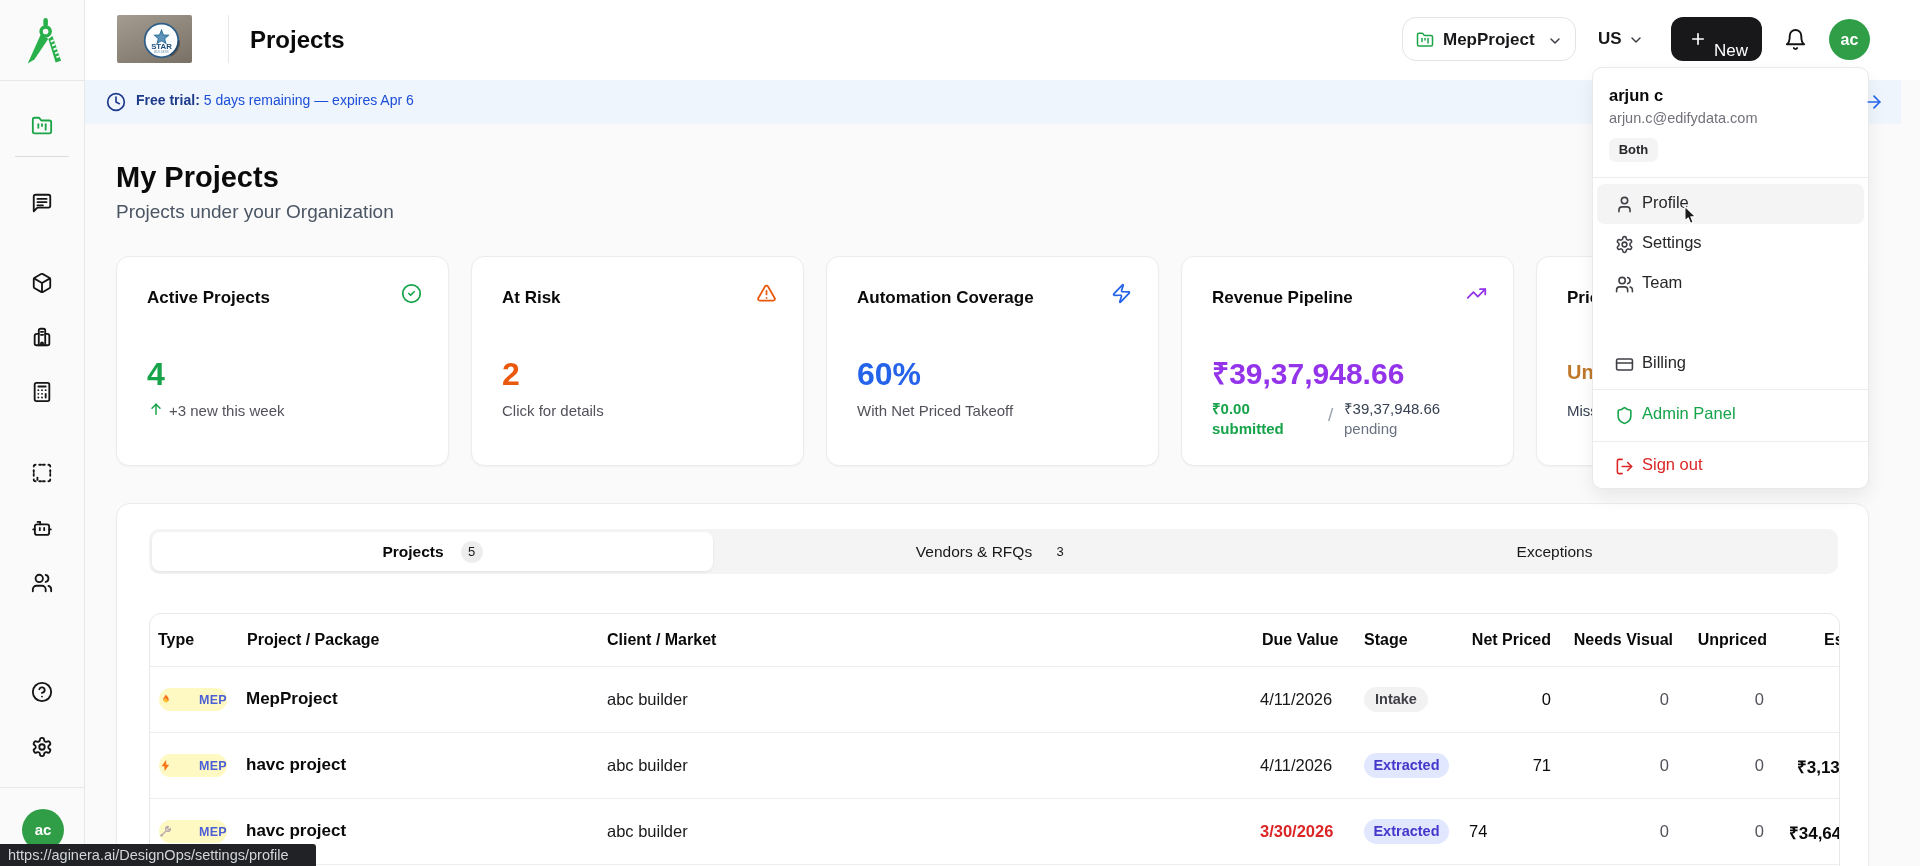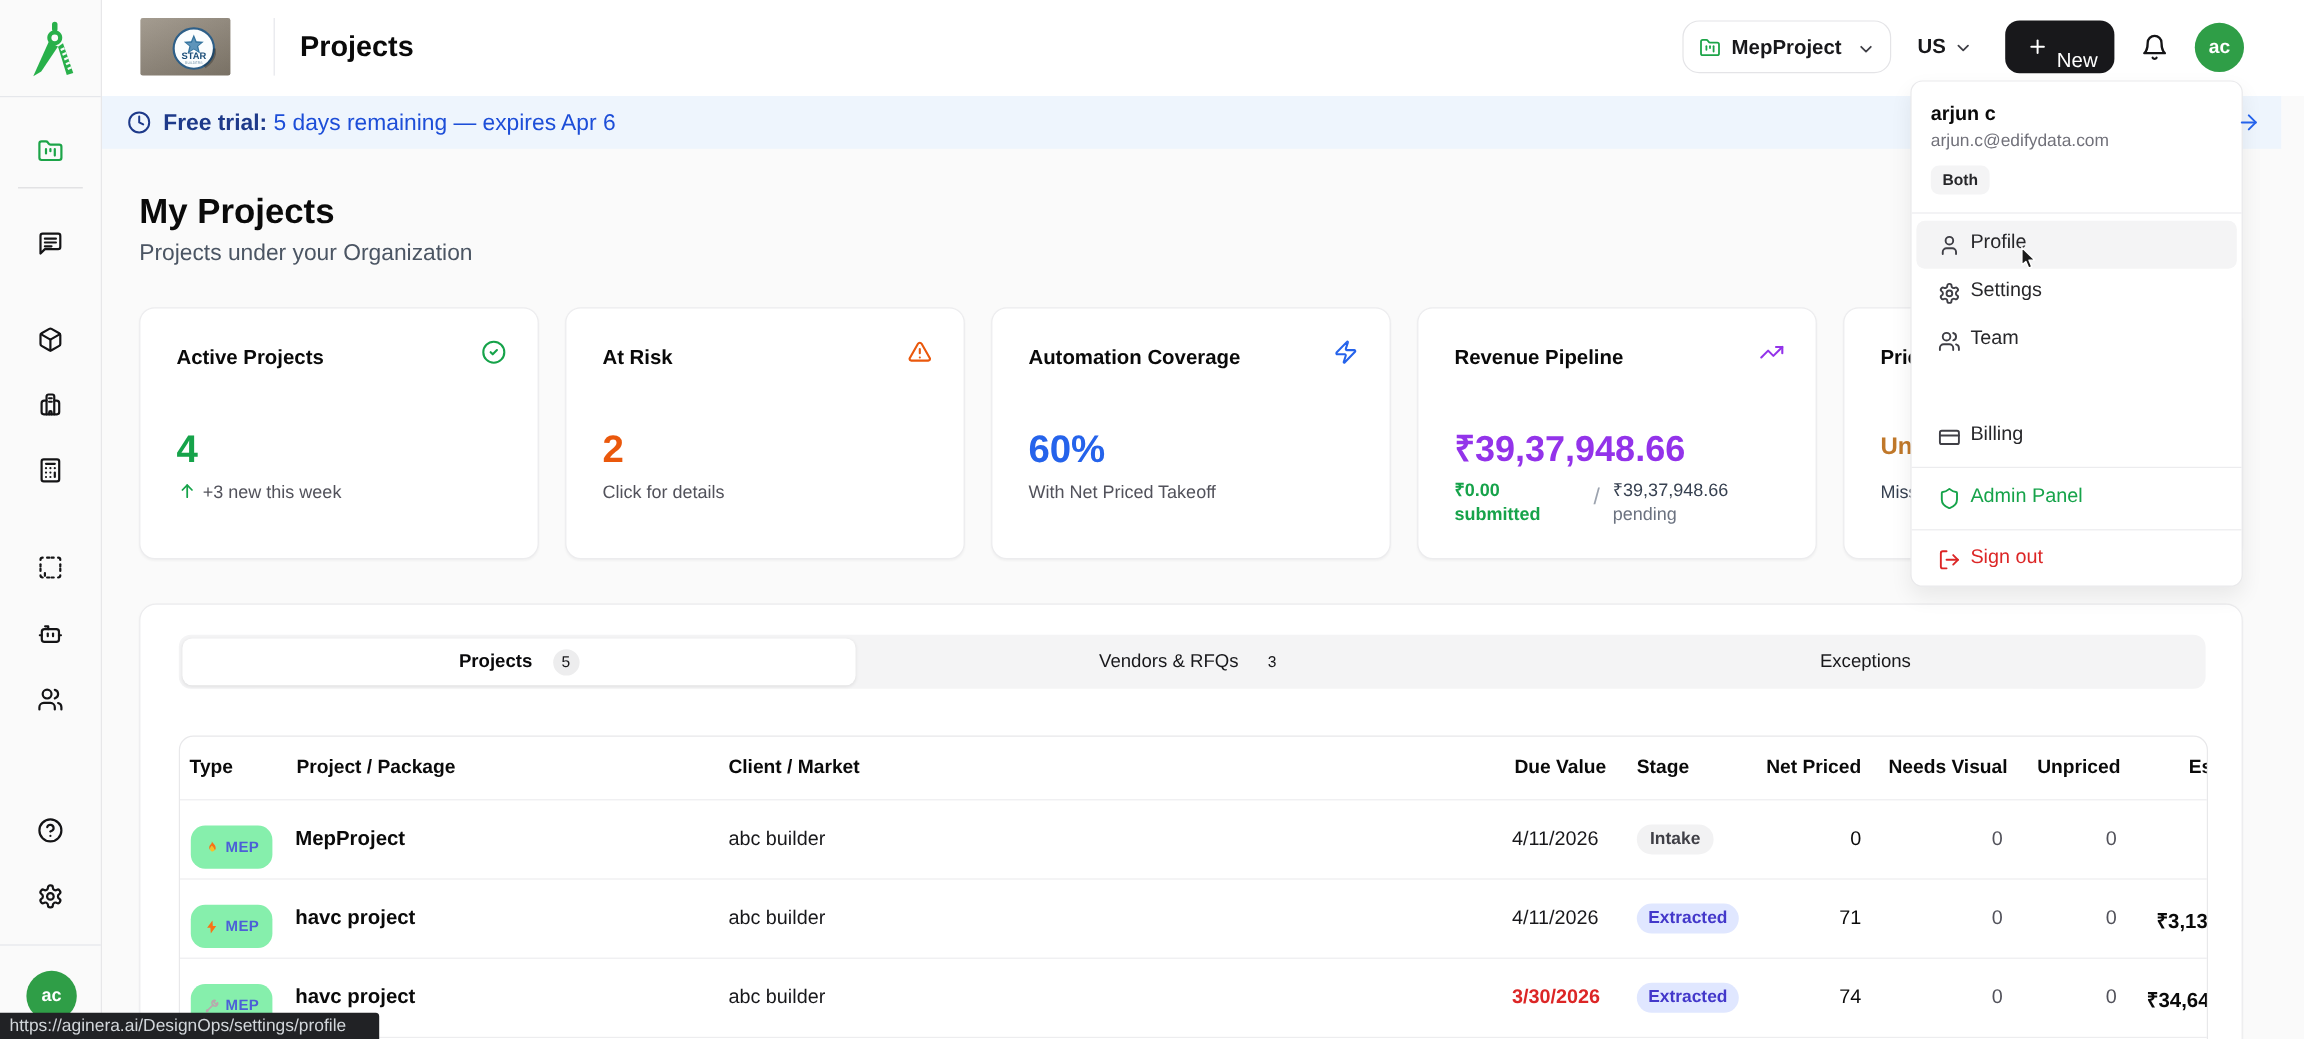--- a/index.html
+++ b/index.html
@@ -17,41 +17,41 @@
 #hline{position:absolute;left:143px;top:15px;width:1px;height:48px;background:#e5e7eb}
 #htitle{position:absolute;left:165px;top:26px;font-size:24px;font-weight:700;color:#0a0a0a}
 #mepbtn{position:absolute;left:1317px;top:17px;width:174px;height:44px;background:#fff;border:1px solid #e4e4e7;border-radius:14px}
 #mepbtn .t{position:absolute;left:40px;top:12px;font-size:17px;font-weight:700;color:#18181b}
 #usbox{position:absolute;left:1513px;top:29px;font-size:17px;font-weight:600;color:#18181b}
 #newbtn{position:absolute;left:1586px;top:17px;width:91px;height:44px;background:#18181b;border-radius:12px;color:#fff}
 #newbtn .t{position:absolute;left:43px;top:24px;font-size:17px;font-weight:400}
 #avatar{position:absolute;left:1744px;top:19px;width:41px;height:41px;border-radius:50%;background:#2f9e47;color:#fff;font-size:16px;font-weight:700;text-align:center;line-height:41px}
 
 #trial{position:absolute;left:85px;top:80px;width:1816px;height:44px;background:#eef5fd}
-#trial .b{position:absolute;left:51px;top:12px;font-size:19px;color:#1d4ed8}
+#trial .b{position:absolute;left:51px;top:12px;font-size:14px;color:#1d4ed8}
 #trial .b b{color:#1e3a8a;font-weight:700}
 
 #h1{position:absolute;left:116px;top:161px;font-size:29px;font-weight:700;color:#0a0a0a}
 #sub{position:absolute;left:116px;top:201px;font-size:19px;color:#4b5563}
 .card{position:absolute;top:256px;width:333px;height:210px;background:#fff;border:1px solid #ececee;border-radius:13px;box-shadow:0 1px 2px rgba(0,0,0,.04)}
 .card .ct{position:absolute;left:30px;top:31px;font-size:17px;font-weight:700;color:#0a0a0a}
 .card .cic{position:absolute;left:284px;top:26px}
 .card .big{position:absolute;left:30px;top:99px;font-size:32px;font-weight:700}
 .card .cap{position:absolute;left:30px;top:145px;font-size:15px;color:#52525b}
 
 #tcard{position:absolute;left:116px;top:503px;width:1753px;height:400px;background:#fff;border:1px solid #ececee;border-radius:14px;box-shadow:0 1px 2px rgba(0,0,0,.04)}
 #tabbar{position:absolute;left:32px;top:25px;width:1689px;height:45px;background:#f4f4f5;border-radius:10px}
 #tab1{position:absolute;left:3px;top:3px;width:561px;height:39px;background:#fff;border-radius:8px;box-shadow:0 1px 3px rgba(0,0,0,.08)}
 .tabtxt{font-size:15.5px;font-weight:600;color:#09090b}
 .badge5{display:inline-block;width:22px;height:22px;border-radius:50%;background:#ededee;font-size:13px;font-weight:500;color:#18181b;text-align:center;line-height:22px}
 #tbl{position:absolute;left:32px;top:109px;width:1691px;height:280px;border:1px solid #e8e8ea;border-radius:12px;overflow:hidden;background:#fff}
 .th{position:absolute;top:0;height:52px;line-height:52px;font-size:16px;font-weight:700;color:#0a0a0a;white-space:nowrap}
 .rowline{position:absolute;left:0;width:1691px;height:1px;background:#ededef}
 .cell{position:absolute;font-size:16.5px;color:#18181b;white-space:nowrap}
-.meppill{position:absolute;width:68px;height:36px;border-radius:12px;background:#86efac;display:flex;align-items:center;justify-content:center;gap:5px}
+.meppill{position:absolute;width:68px;height:23px;border-radius:12px;background:#fef9c3;display:flex;align-items:center;justify-content:space-between;gap:5px}
 .meppill span{font-size:12.5px;font-weight:700;color:#4c5fd7;letter-spacing:.3px}
 .stage{position:absolute;height:25px;border-radius:13px;font-size:14.5px;font-weight:600;text-align:center;line-height:25px}
 .st-g{background:#f2f2f3;color:#3f3f46}
 .st-b{background:#e0e7ff;color:#4338ca}
 
 #dd{position:absolute;z-index:20;left:1592px;top:67px;width:277px;height:422px;background:#fff;border:1px solid #e9e9eb;border-radius:10px;box-shadow:0 8px 18px rgba(0,0,0,.07)}
 #dd .name{position:absolute;left:16px;top:18px;font-size:16.5px;font-weight:700;color:#0a0a0a}
 #dd .mail{position:absolute;left:16px;top:42px;font-size:14.5px;color:#71717a}
 #dd .both{position:absolute;left:16px;top:70px;width:49px;height:24px;background:#f4f4f5;border-radius:7px;font-size:13px;font-weight:600;color:#27272a;text-align:center;line-height:24px}
 #dd .dv{position:absolute;left:0;width:275px;height:1px;background:#ececee}
@@ -327,21 +327,21 @@
         <svg width="13" height="13" viewBox="0 0 24 24">
           <path d="M4 20 14 10l-1.5-1.5a4 4 0 0 1 5-5.4L15 5.6 18.4 9l2.5-2.5a4 4 0 0 1-5.4 5L14 10" fill="none" stroke="#b9a8ad" stroke-width="2.4" stroke-linecap="round" stroke-linejoin="round"></path>
           <circle cx="5" cy="19" r="2.2" fill="#b9a8ad"></circle>
         </svg>
         <span>MEP</span>
       </div>
     <div class="cell" style="left:96px;top:207px;font-size:17px;font-weight:700;color:#0a0a0a">havc project</div>
     <div class="cell" style="left:457px;top:208px">abc builder</div>
     <div class="cell" style="left:1110px;top:208px;font-weight:700;color:#dc2626">3/30/2026</div>
     <div class="stage st-b" style="left:1214px;top:205px;width:85px">Extracted</div>
-    <div class="cell" style="left:1319px;top:208px;width:82px;text-align:right;color:#0a0a0a">74</div>
+    <div class="cell" style="left:1319px;top:208px;width:82px;text-align:left;color:#0a0a0a">74</div>
     <div class="cell" style="left:1423px;top:208px;width:96px;text-align:right;color:#52525b">0</div>
     <div class="cell" style="left:1545px;top:208px;width:69px;text-align:right;color:#52525b">0</div>
     <div class="cell" style="left:1639px;top:207px;font-size:17px;font-weight:700;color:#0a0a0a">₹34,64,183.96</div>
   </div>
 </div>
 <div id="dd">
   <div class="name">arjun c</div>
   <div class="mail">arjun.c@edifydata.com</div>
   <div class="both">Both</div>
   <div class="dv" style="top:109px"></div>

